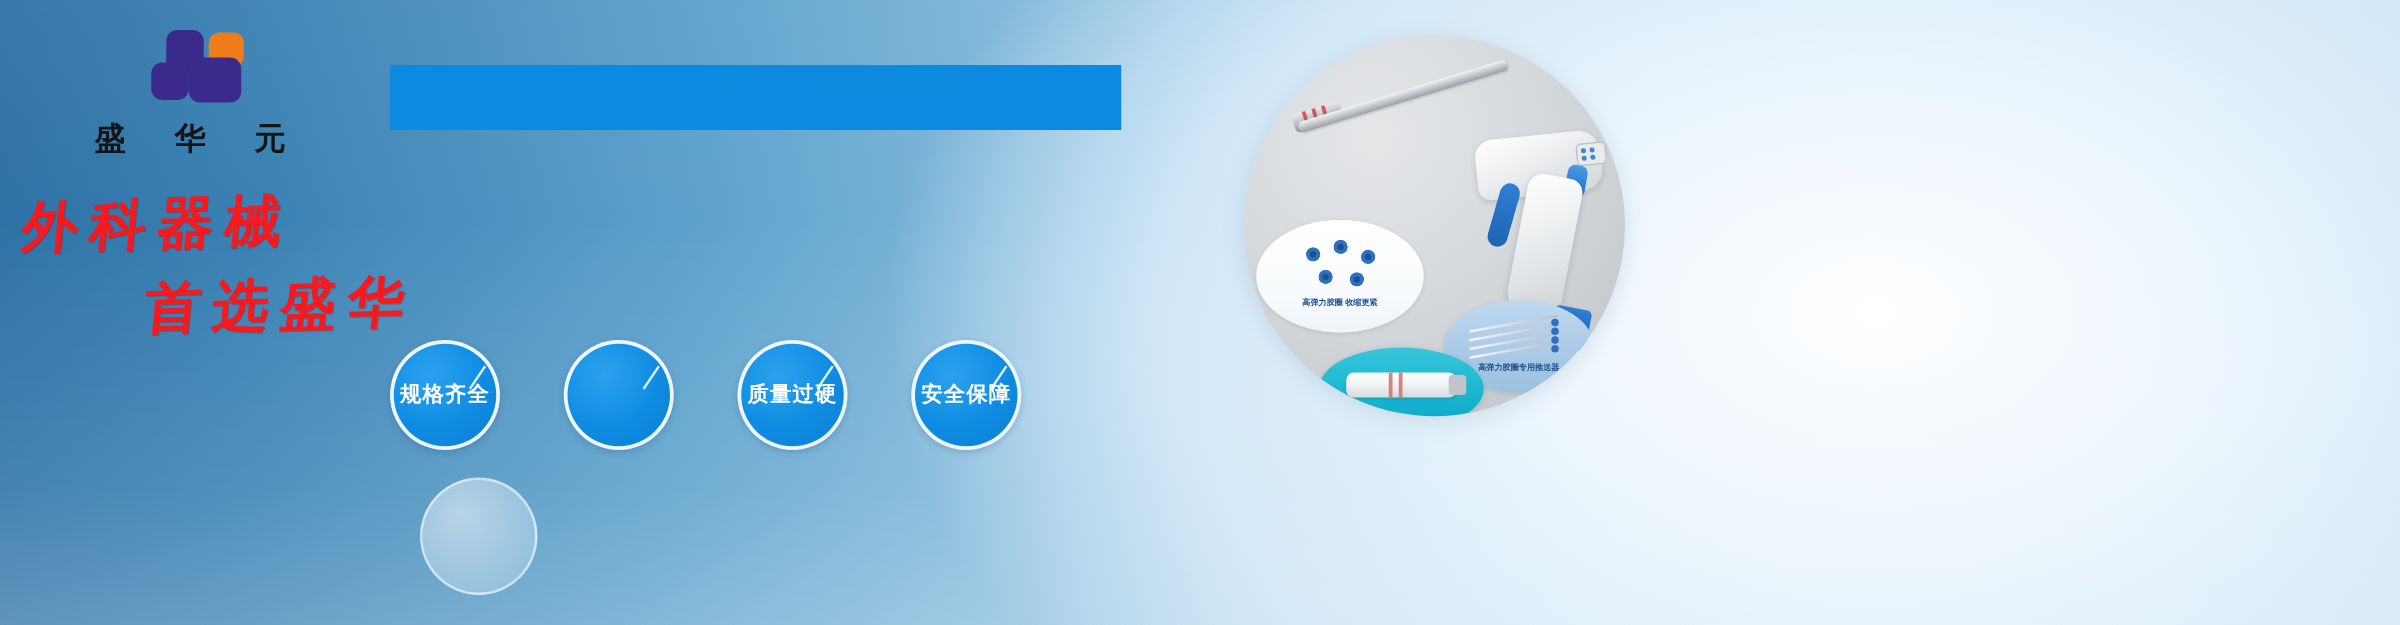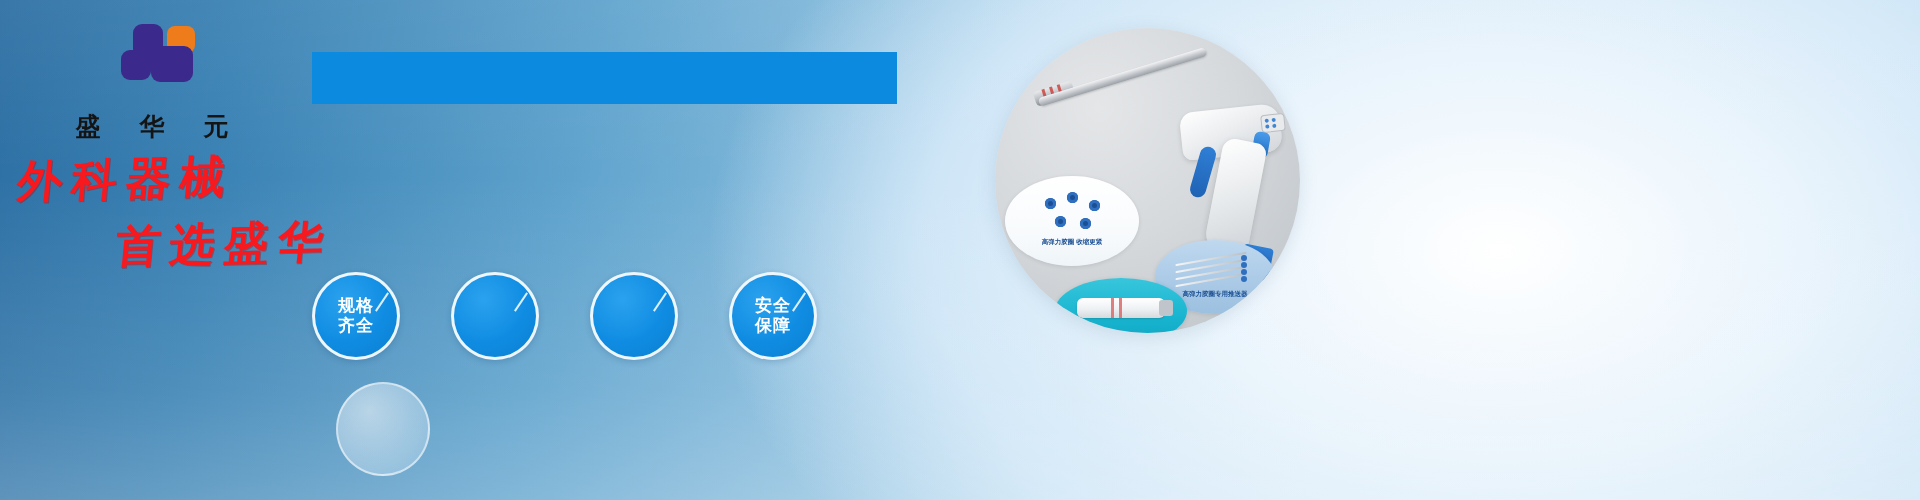--- a/index.html
+++ b/index.html
@@ -21,21 +21,21 @@
   }
   
   .logo-wrap{position:absolute;left:62px;top:24px;width:180px;text-align:center;}
   .logo-mark{position:relative;width:78px;height:62px;margin:0 auto;}
   .lm{position:absolute;border-radius:9px;}
   .lm-a{left:20px;top:0px;width:30px;height:34px;background:#3b2a8c;border-radius:9px 9px 2px 9px;}
   .lm-b{left:54px;top:2px;width:28px;height:27px;background:#ef7c1b;border-radius:8px;}
   .lm-c{left:8px;top:26px;width:30px;height:30px;background:#3b2a8c;border-radius:9px 2px 9px 9px;}
   .lm-d{left:38px;top:22px;width:42px;height:36px;background:#3b2a8c;border-radius:3px 9px 9px 9px;}
   .logo-text{
-    margin-top:24px;font-size:25px;font-weight:700;color:#141414;
+    margin-top:8px;font-size:25px;font-weight:700;color:#141414;
     letter-spacing:7px;text-indent:7px;
     font-family:Liberation Sans, sans-serif;
   }
   
   .callig{position:absolute;left:18px;top:148px;width:330px;color:#f8191f;}
   .callig .l1{
     font-size:45px;font-weight:700;letter-spacing:9px;
     font-family:"DejaVu Serif","Liberation Serif",serif;
     transform:skewX(-7deg) rotate(-1.5deg);
     text-shadow:1px 1px 0 rgba(170,0,0,.35);
@@ -72,21 +72,21 @@
   .badges{position:absolute;left:312px;top:272px;height:82px;}
   .badge{
     position:absolute;top:0;width:82px;height:82px;border-radius:50%;
     background:radial-gradient(circle at 36% 30%, #2ba2ee 0%, #0f8ce2 55%, #0b7fd0 100%);
     border:3px solid rgba(255,255,255,0.92);
     box-shadow:0 2px 6px rgba(20,70,120,0.22);
     color:#ffffff;
   }
   .badge .btxt{
     position:absolute;left:0;top:0;width:82px;height:82px;
-    display:flex;flex-direction:column;align-items:center;justify-content:center;
+    display:flex;align-items:center;justify-content:center;
     font-size:17px;font-weight:700;line-height:1.18;letter-spacing:1px;
   }
   .badge .slash{
     position:absolute;right:14px;top:16px;width:2px;height:22px;
     background:rgba(255,255,255,0.85);transform:rotate(34deg);
   }
   .b0{left:0px;}  .b1{left:139px;} .b2{left:278px;} .b3{left:417px;text-decoration:underline;}
   
   .photo{
     position:absolute;left:995px;top:28px;width:305px;height:305px;border-radius:50%;
@@ -222,20 +222,24 @@
       <span class="btxt">
         <span>规格</span>
         <span>齐全</span>
       </span>
     </div>
     <div class="badge b1">
       <span class="slash"></span>
     </div>
     <div class="badge b2">
       <span class="slash"></span>
+      <span class="btxt">
+        <span>质量</span>
+        <span>过硬</span>
+      </span>
     </div>
     <div class="badge b3">
       <span class="slash"></span>
       <span class="btxt">
         <span>安全</span>
         <span>保障</span>
       </span>
     </div>
   </div>
 

